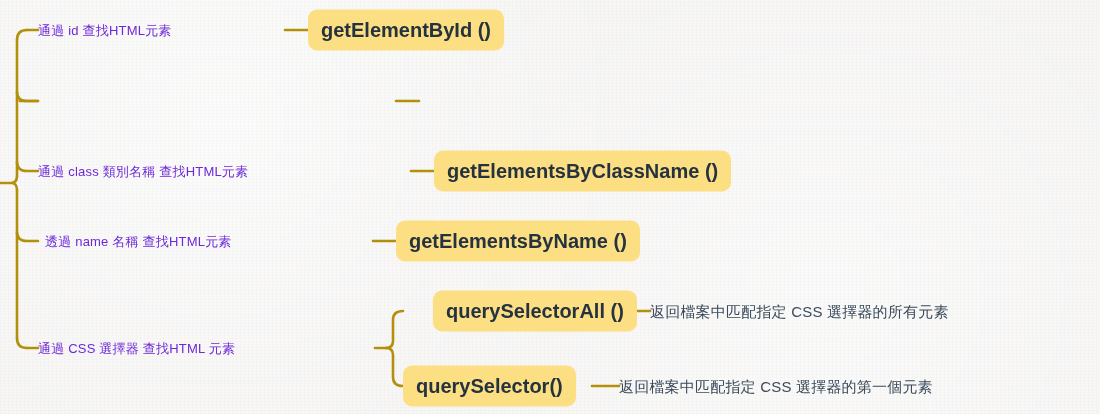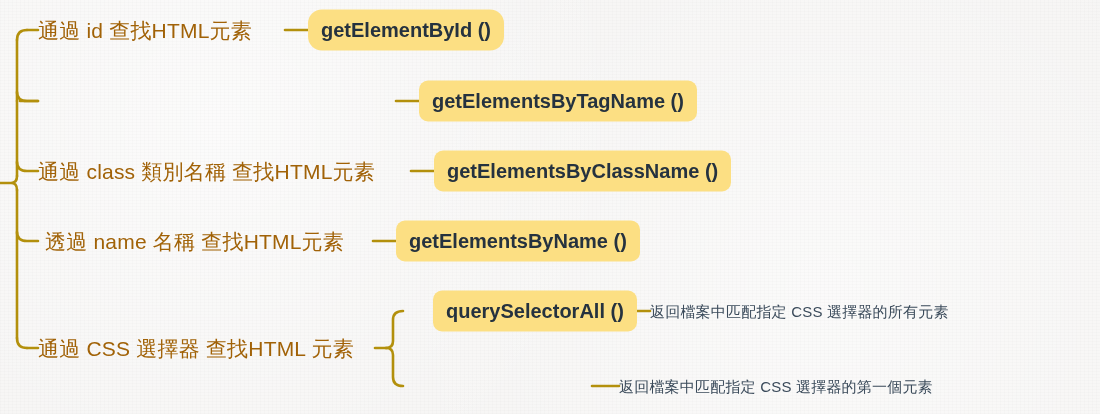--- a/index.html
+++ b/index.html
@@ -37,22 +37,22 @@
     left: 0;
     top: 0;
     width: 1100px;
     height: 414px;
     z-index: 1;
     pointer-events: none;
   }
   .node-label {
     position: absolute;
     white-space: nowrap;
-    color: #a16207;
-    font-size: 21px;
+    color: #6d28d9;
+    font-size: 13px;
     line-height: 1;
     letter-spacing: 0.2px;
     transform: translateY(-50%);
     z-index: 2;
   }
   .pill {
     position: absolute;
     white-space: nowrap;
     background: #fcdf83;
     color: #25323f;
@@ -106,30 +106,30 @@
       <path d="M375 348 L386 348"></path>
       <path d="M386 348 Q393 348 393 341 L393 320 Q393 311 403 311"></path>
       <path d="M386 348 Q393 348 393 355 L393 377 Q393 386 403 386"></path>
 
       <path d="M623 311 L650 311"></path>
       <path d="M592 386 L619 386"></path>
     </g>
   </svg>
 
   <div class="node-label" style="left:38px; top:30px;">通過 id 查找HTML元素</div>
-  <div class="pill" style="left:308px; top:30px;border-radius:14px;">getElementById ()</div>
+  <div class="pill" style="left:308px; top:30px;">getElementById ()</div>
 
-  <div class="pill" style="left:419px; top:101px;">getElementsByTagName ()</div>
 
   <div class="node-label" style="left:38px; top:171px;">通過 class 類別名稱 查找HTML元素</div>
   <div class="pill" style="left:434px; top:171px;text-align:right;">getElementsByClassName ()</div>
 
   <div class="node-label" style="left:38px; top:241px;margin-left:7px;">透過 name 名稱 查找HTML元素</div>
   <div class="pill" style="left:396px; top:241px;">getElementsByName ()</div>
 
   <div class="node-label" style="left:38px; top:348px;">通過 CSS 選擇器 查找HTML 元素</div>
 
   <div class="pill" style="left:403px; top:311px;margin-left:30px;">querySelectorAll ()</div>
   <div class="desc-label" style="left:650px; top:311px;">返回檔案中匹配指定 CSS 選擇器的所有元素</div>
 
+  <div class="pill" style="left:403px; top:386px;">querySelector()</div>
   <div class="desc-label" style="left:619px; top:386px;">返回檔案中匹配指定 CSS 選擇器的第一個元素</div>
 
 </div>
 
 </body></html>

